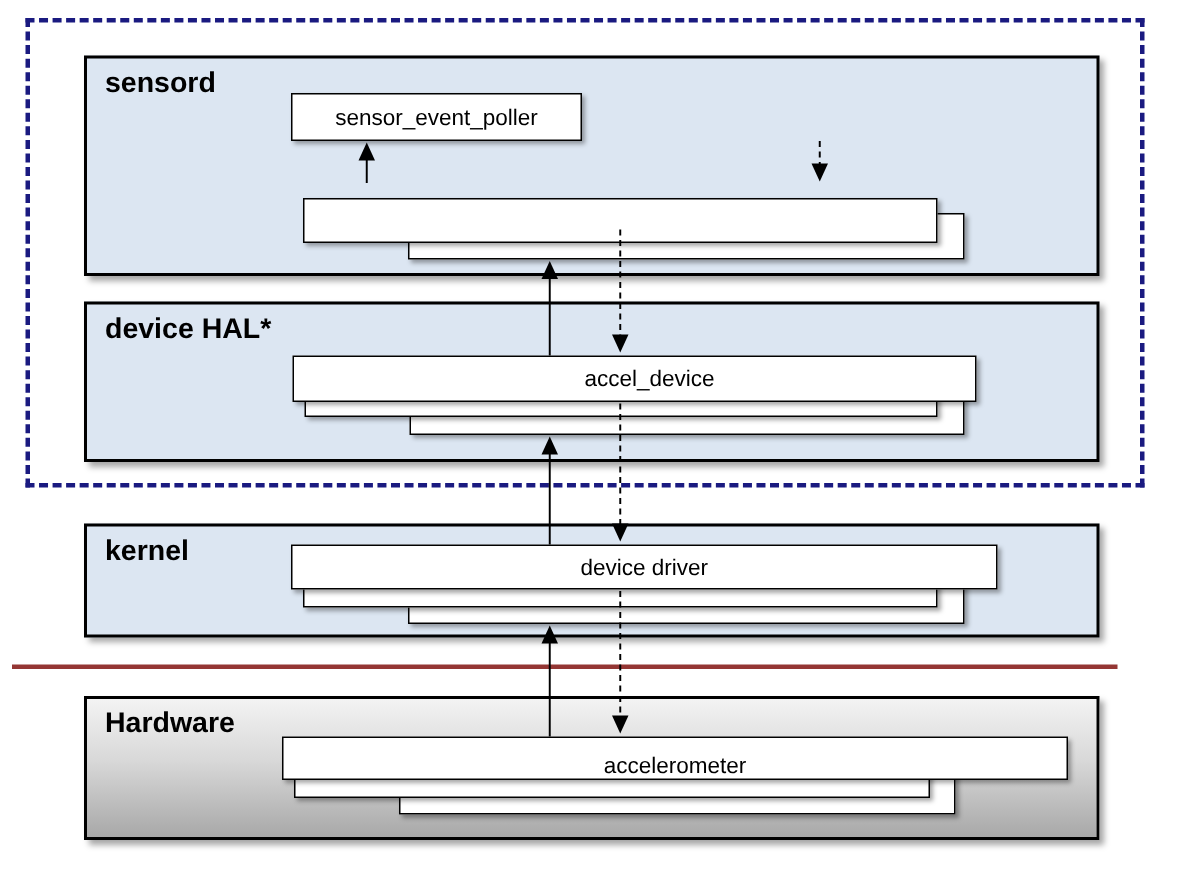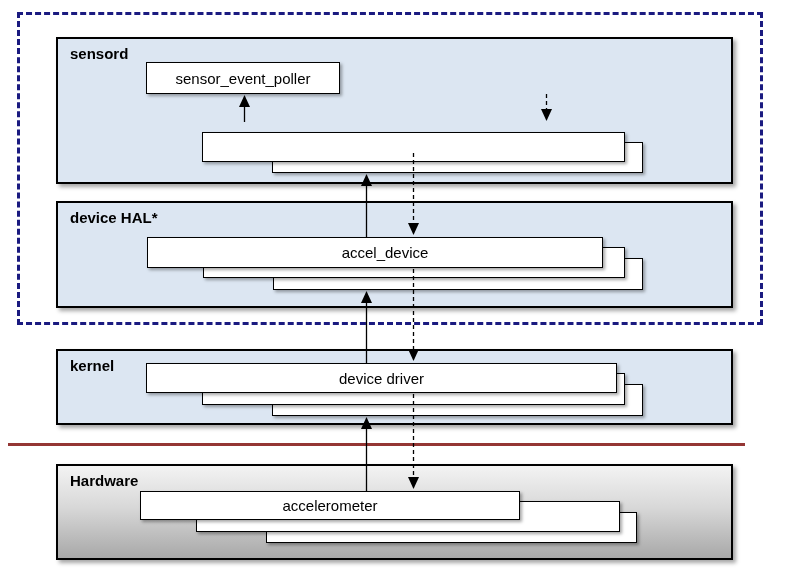--- a/index.html
+++ b/index.html
@@ -12,41 +12,41 @@
     box-sizing:border-box;border:3px dashed var(--scope-dash,#1a1a80);
   }
   .section{
     position:absolute;left:56px;width:677px;box-sizing:border-box;
     background:var(--section-fill,#dce6f2);
     border:2px solid var(--section-border,#000);
     box-shadow:3px 3px 4px rgba(0,0,0,0.35);
   }
   .sec-label{
     position:absolute;left:12px;top:6px;
-    font-size:15px;font-weight:bold;color:#000;white-space:nowrap;
+    font-size:19px;font-weight:bold;color:#000;white-space:nowrap;
   }
   #sec-sensord{top:37px;height:147px;}
   #sec-hal{top:201px;height:107px;}
   #sec-kernel{top:349px;height:76px;}
   #sec-hardware{
     top:464px;height:96px;
     background:linear-gradient(180deg,
       var(--hardware-fill-top,#f3f3f3) 0%,
       #d8d8d8 45%,
       var(--hardware-fill-bottom,#a8a8a8) 100%);
   }
   .node,.layer{
     position:absolute;box-sizing:border-box;
     background:var(--node-fill,#fff);
     border:1.5px solid var(--node-border,#000);
     box-shadow:2px 2px 3px rgba(0,0,0,0.35);
   }
   .node{
     display:flex;align-items:center;justify-content:center;
-    font-size:15px;color:#000;white-space:nowrap;
+    font-size:15px;color:#000;white-space:nowrap;margin-left:48px;
   }
   .hw-line{
     position:absolute;left:8px;top:443px;width:737px;height:3px;
     background:var(--hw-boundary-line,#943634);
   }
   .arrows{position:absolute;left:0;top:0;pointer-events:none;z-index:10;}
   .arrows line{stroke:#000;stroke-width:1.3;}
   .arrows line.dashed{stroke-dasharray:4 3;}
   .arrows polygon{fill:#000;}
 </style>
@@ -86,21 +86,21 @@
   </div>
 
   <div class="layer" style="left:272px;top:384px;width:371px;height:32px;"></div>
   <div class="layer" style="left:202px;top:373px;width:423px;height:32px;"></div>
   <div class="node" style="left:146px;top:363px;width:471px;height:30px;">
     <span>device driver</span>
   </div>
 
   <div class="layer" style="left:266px;top:512px;width:371px;height:31px;"></div>
   <div class="layer" style="left:196px;top:501px;width:424px;height:31px;"></div>
-  <div class="node" style="left:140px;top:491px;width:380px;height:29px;">
+  <div class="node" style="left:140px;top:491px;width:524px;height:29px;align-items:flex-end;">
     <span>accelerometer</span>
   </div>
 
   <svg class="arrows" width="788" height="582" viewBox="0 0 788 582">
 
     <g>
       <line x1="244.5" y1="105" x2="244.5" y2="122"></line>
       <polygon points="244.5,95 239,107 250,107"></polygon>
     </g>
 

